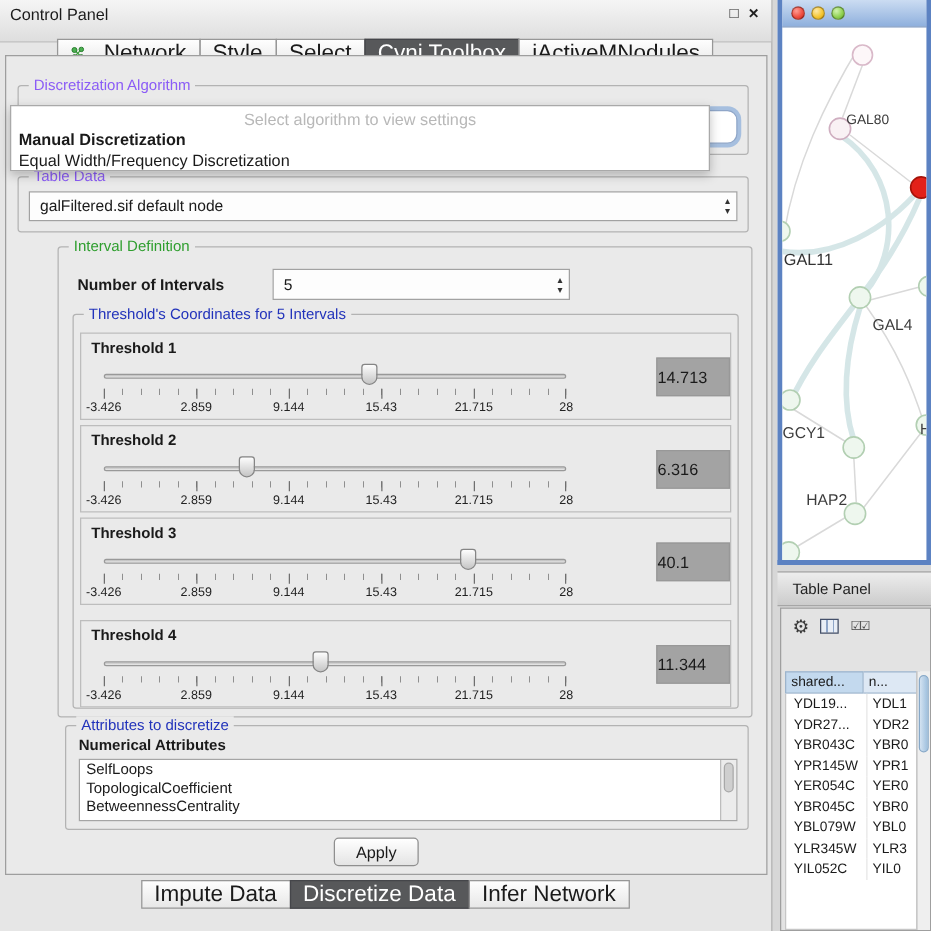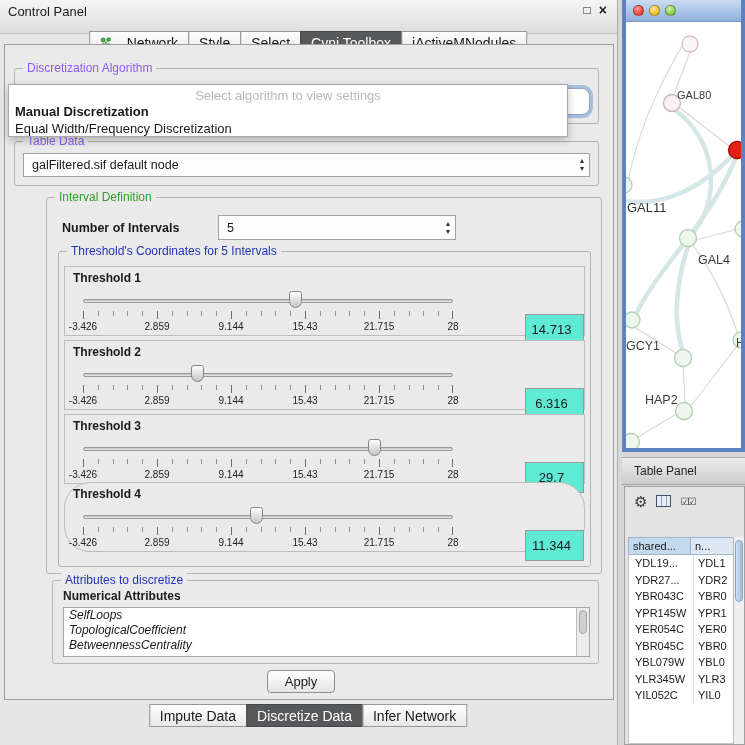--- a/index.html
+++ b/index.html
@@ -11,21 +11,21 @@
   .cp-titlebar { position:absolute; left:0; top:0; width:100%; height:34px; background:linear-gradient(#f5f5f5,#dedede); border-bottom:1px solid #bfbfbf; }
   .cp-title { position:absolute; left:8px; top:4px; font-size:13px; color:#1c1c1c; }
   .cp-winbtns { position:absolute; right:10px; top:3px; display:flex; gap:8px; }
   .winbtn { font-size:12px; color:#222; cursor:default; }
   .winbtn.close { font-weight:bold; font-size:14px; margin-top:-1px; }
 
   
   .tabbar { position:absolute; display:flex; }
   .top-tabbar { top:31px; left:50%; transform:translateX(-50%); }
   .bottom-tabbar { top:704px; left:50%; transform:translateX(-50%); }
-  .tab { display:flex; align-items:center; gap:16px; height:23px; padding:0 10px; font-size:14px;
+  .tab { display:flex; align-items:center; gap:16px; height:23px; padding:0 10px; font-size:18px;
          background:linear-gradient(#fefefe,#e7e7e7); border:1px solid #979797; margin-left:-1px; white-space:nowrap; }
   .tab.selected { background:#57585a; color:#fff; border-color:#45464a; }
 
   .panel-body { position:absolute; left:4px; top:44px; width:610px; height:656px; border:1px solid #9e9e9e; background:#eaeaea; }
 
   .group { position:absolute; border:1px solid #b3b3b3; border-radius:3px; }
   .legend { position:absolute; top:-8px; left:8px; background:#eaeaea; padding:0 4px; font-size:12px; color:#8b5cf6; white-space:nowrap; }
   .legend.green { color:#2e9e2e; }
   .legend.blue  { color:#2233bb; }
 
@@ -50,27 +50,27 @@
   .slider { position:absolute; left:18px; top:22px; width:370px; height:46px; }
   .track { position:absolute; left:0; top:10px; width:100%; height:4px; background:linear-gradient(#bdbdbd,#ececec);
            border:1px solid #999; border-radius:2px; }
   .thumb { position:absolute; top:2px; width:13px; height:17px; background:linear-gradient(#fdfdfd,#c5c5c5);
            border:1px solid #858585; border-radius:3px 3px 7px 7px; }
   .ticks { position:absolute; left:0; top:22px; width:100%; height:8px;
            background-image:repeating-linear-gradient(to right,#8f8f8f 0,#8f8f8f 1px,transparent 1px,transparent 14.8px);
            background-size:100% 5px; background-repeat:no-repeat; }
   .maj { position:absolute; top:0; width:1px; height:8px; background:#6f6f6f; }
   .ticklabels span { position:absolute; top:32px; transform:translateX(-50%); font-size:10px; color:#222; white-space:nowrap; }
-  .value-box { position:absolute; left:460px; top:19px; width:59px; height:31px; background:#5eead4; border:1px solid #989898;
-               font-size:13px; text-align:center; line-height:29px; padding-right:6px;margin-top:28px; }
+  .value-box { position:absolute; left:460px; top:19px; width:59px; height:31px; background:#a3a3a3; border:1px solid #989898;
+               font-size:13px; text-align:left; line-height:29px; padding-right:6px; }
 
   
   .attr-label { position:absolute; left:10px; top:8px; font-weight:bold; font-size:12px; }
   .listbox { position:absolute; left:10px; top:26px; width:527px; height:50px; background:#fff; border:1px solid #a5a5a5; overflow:hidden; }
-  .listbox .item { height:15px; line-height:15px; padding-left:5px; font-size:12px; white-space:nowrap;font-style:italic; }
+  .listbox .item { height:15px; line-height:15px; padding-left:5px; font-size:12px; white-space:nowrap; }
   .list-scroll { position:absolute; right:0; top:0; width:13px; height:100%; background:#ececec; border-left:1px solid #bdbdbd; }
   .list-thumb { position:absolute; left:2px; top:2px; width:8px; height:24px; background:#cfcfcf; border:1px solid #a8a8a8; border-radius:4px; }
 
   .apply-btn { position:absolute; left:267px; top:670px; width:68px; height:23px; border:1px solid #8f8f8f; border-radius:4px;
                background:linear-gradient(#ffffff,#e4e4e4); font-size:13px; text-align:center; line-height:21px; }
 
   
   .net-window { position:absolute; left:622px; top:0; width:123px; height:452px; background:#fff;
                 border:4px solid #5c82c2; border-top:none; }
   .net-titlebar { position:relative; height:22px; background:linear-gradient(#cctransparent); background:linear-gradient(#cbdcf2,#8fb0dd);
@@ -250,24 +250,24 @@
         </div>
         <div class="ticklabels">
           <span style="left:0;">-3.426</span>
             <span style="left:20%;">2.859</span>
             <span style="left:40%;">9.144</span>
             <span style="left:60%;">15.43</span>
             <span style="left:80%;">21.715</span>
             <span style="left:100%;">28</span>
         </div>
       </div>
-      <div class="value-box">29.7</div>
-    </div>
-
-    <div class="thbox" style="top:482px;border-radius:26px;">
+      <div class="value-box">40.1</div>
+    </div>
+
+    <div class="thbox" style="top:496px;">
       <div class="th-label">Threshold 4</div>
       <div class="slider">
         <div class="track"></div>
         <div class="thumb" style="left: calc(47% - 7px);"></div>
         <div class="ticks">
           <i class="maj" style="left:0;"></i>
             <i class="maj" style="left:20%;"></i>
             <i class="maj" style="left:40%;"></i>
             <i class="maj" style="left:60%;"></i>
             <i class="maj" style="left:80%;"></i>

